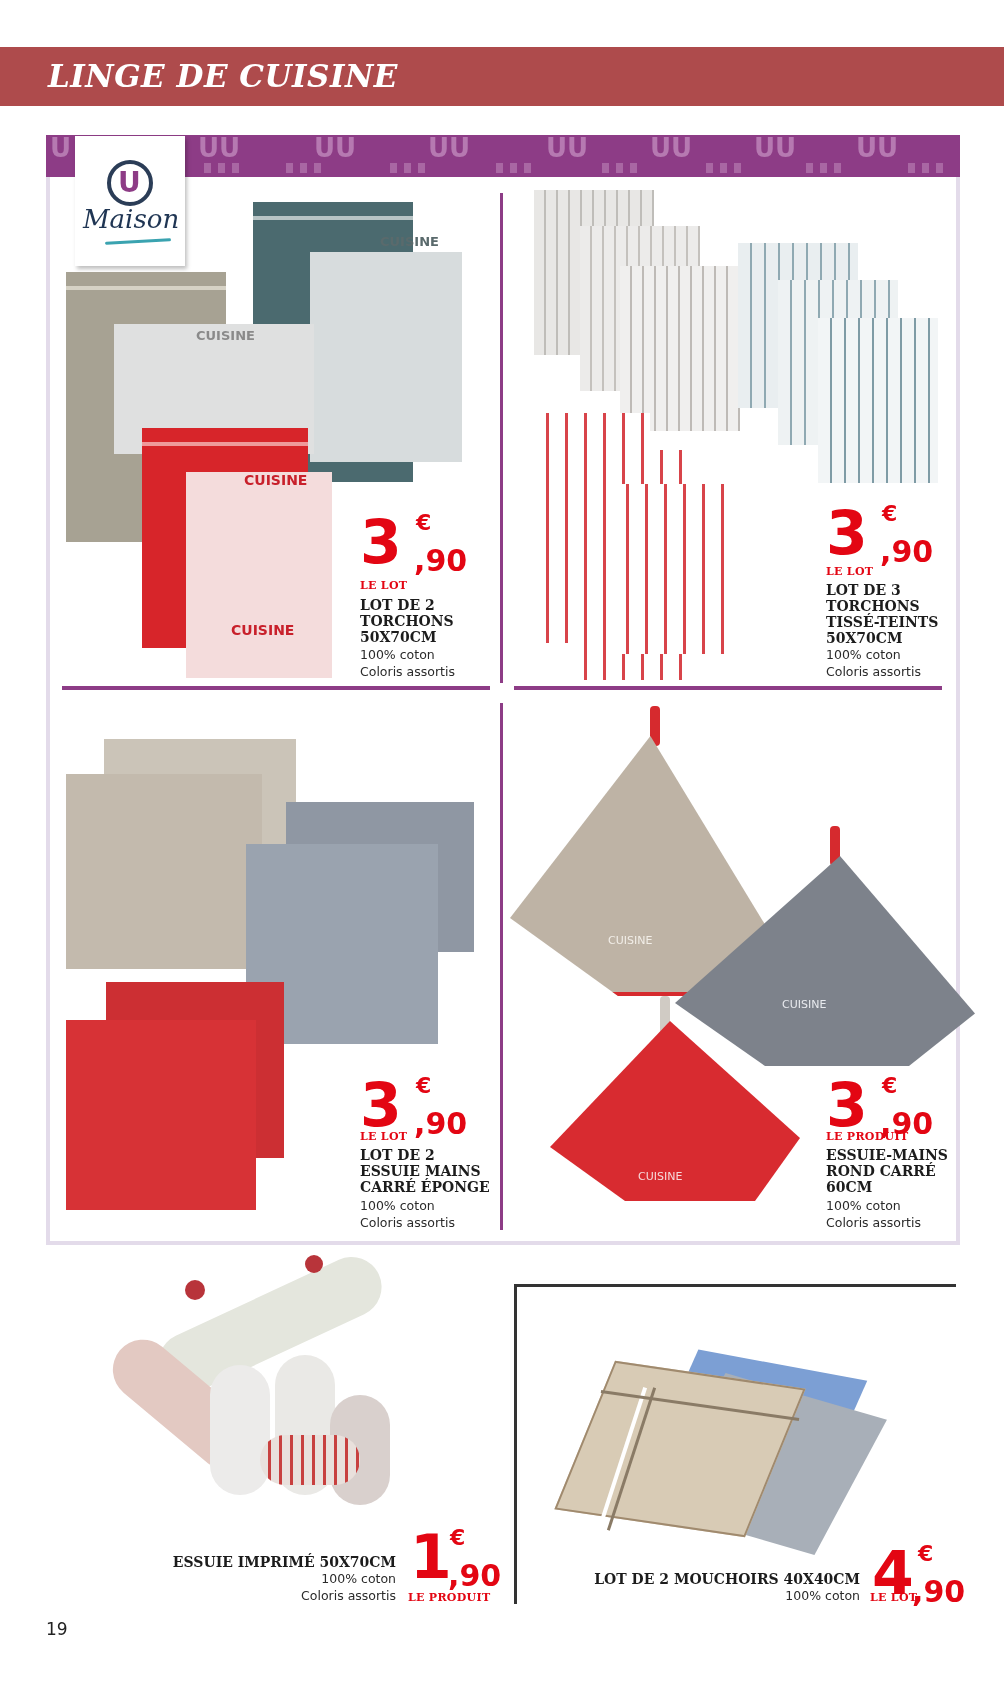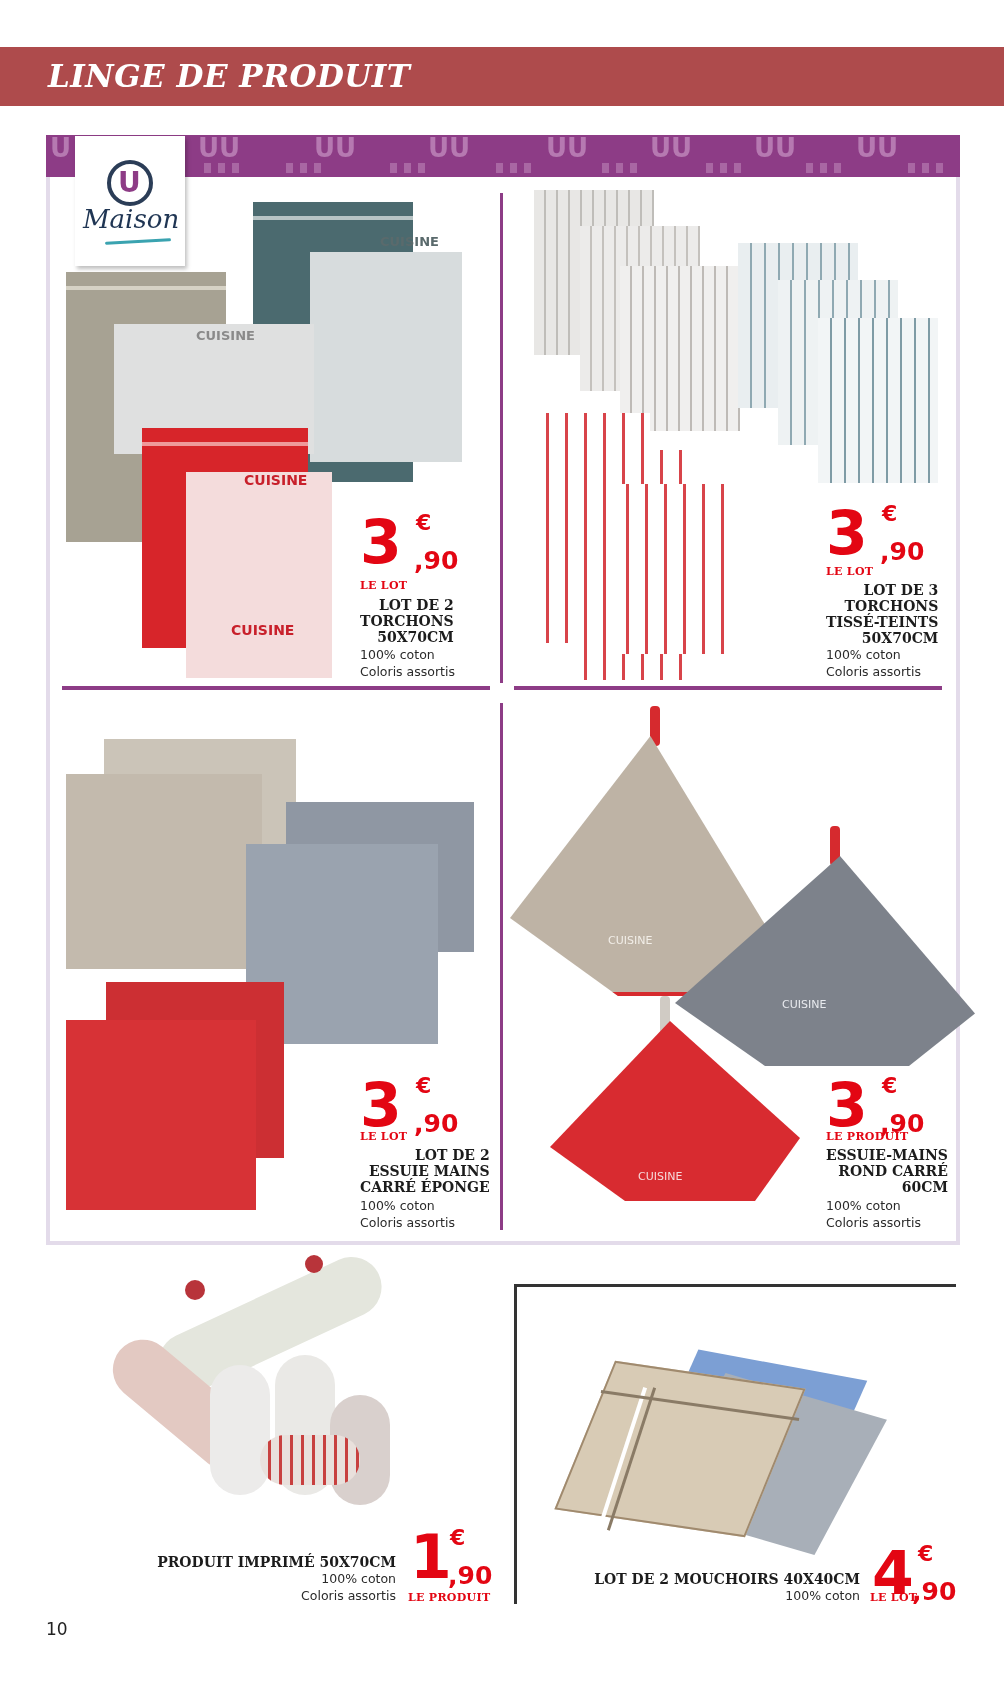--- a/index.html
+++ b/index.html
@@ -19,34 +19,34 @@
   .logo-word { position: absolute; left: 8px; top: 68px; width: 96px; text-align: center; font-family: "DejaVu Serif", serif; font-style: italic; font-size: 26px; color: #1f3553; }
   .logo-swoosh { position: absolute; left: 30px; top: 104px; width: 66px; height: 3px; background: #3aa3b0; border-radius: 2px; transform: rotate(-3deg); }
 
   .vdiv { position: absolute; width: 3px; background: #8d3c86; }
   .hdiv { position: absolute; height: 4px; background: #8d3c86; }
 
   .img { position: absolute; }
   .price { position: absolute; color: #e30613; font-family: "DejaVu Sans", sans-serif; font-weight: bold; }
   .price .int { position: absolute; left: 0; top: 0; font-size: 60px; line-height: 60px; letter-spacing: -2px; }
   .price .cur { position: absolute; font-size: 22px; line-height: 22px; }
-  .price .dec { position: absolute; font-size: 25px; line-height: 25px; }
+  .price .dec { position: absolute; font-size: 30px; line-height: 25px; }
   .unit { position: absolute; color: #e30613; font-family: "DejaVu Serif", serif; font-weight: bold; font-size: 11px; letter-spacing: 0.3px; }
-  .pname { position: absolute; font-family: "DejaVu Serif", serif; font-weight: bold; font-size: 14px; line-height: 16px; color: #1c1c1c; white-space: pre-line; text-align: right; }
+  .pname { position: absolute; font-family: "DejaVu Serif", serif; font-weight: bold; font-size: 14px; line-height: 16px; color: #1c1c1c; white-space: pre-line; }
   .pdesc { position: absolute; font-family: "DejaVu Sans", sans-serif; font-size: 12.5px; line-height: 16px; color: #2a2a2a; }
 
   .page-number { position: absolute; left: 46px; top: 1619px; font-family: "DejaVu Sans", sans-serif; font-size: 17px; color: #222; }
 
   .mouchoir-frame { position: absolute; left: 514px; top: 1284px; width: 442px; height: 320px; border-top: 3px solid #333; border-left: 3px solid #333; }
 </style>
 </head>
 <body>
 
 <div class="header-band"></div>
-<div class="header-title">LINGE DE PRODUIT</div>
+<div class="header-title">LINGE DE CUISINE</div>
 
 <div class="frame"></div>
 <div class="purple-strip">
   <span class="u" style="left:4px">U</span>
   <span class="u" style="left:152px">UU</span>
     <span class="u" style="left:268px">UU</span>
   <span class="u" style="left:382px">UU</span>
     <span class="u" style="left:500px">UU</span>
   <span class="u" style="left:604px">UU</span>
     <span class="u" style="left:708px">UU</span>
@@ -192,21 +192,21 @@
   <div style="position:absolute; left:50px; top:40px; width:240px; height:60px; background:#e4e6dd; border-radius:30px; transform:rotate(-25deg);"></div>
   <div style="position:absolute; left:85px; top:25px; width:20px; height:20px; border-radius:50%; background:#b8343a;"></div>
   <div style="position:absolute; left:205px; top:0px; width:18px; height:18px; border-radius:50%; background:#b8343a;"></div>
   <div style="position:absolute; left:0px; top:120px; width:170px; height:60px; background:#e3c9c2; border-radius:30px; transform:rotate(40deg);"></div>
   <div style="position:absolute; left:110px; top:110px; width:60px; height:130px; background:#ecebea; border-radius:30px;"></div>
   <div style="position:absolute; left:175px; top:100px; width:60px; height:140px; background:#eae9e6; border-radius:30px;"></div>
   <div style="position:absolute; left:230px; top:140px; width:60px; height:110px; background:#d9d0cd; border-radius:30px;"></div>
   <div style="position:absolute; left:160px; top:180px; width:100px; height:50px; background:repeating-linear-gradient(90deg,#e9e0dc 0 8px,#c8403f 8px 11px); border-radius:25px;"></div>
 </div>
 
-<div class="pname" style="left:150px; top:1554px; width:246px; text-align:right;">PRODUIT IMPRIMÉ 50X70CM</div>
+<div class="pname" style="left:150px; top:1554px; width:246px; text-align:right;">ESSUIE IMPRIMÉ 50X70CM</div>
 <div class="pdesc" style="left:246px; top:1571px; width:150px; text-align:right;">100% coton</div>
 <div class="pdesc" style="left:246px; top:1588px; width:150px; text-align:right;">Coloris assortis</div>
 <div class="price" style="left:410px; top:1527px; width:90px; height:60px;">
   <span class="int">1</span>
   <span class="cur" style="left:40px; top:0px;">€</span>
   <span class="dec" style="left:38px; top:36px;">,90</span>
 </div>
 <div class="unit" style="left:408px; top:1591px;">LE PRODUIT</div>
 
 <div class="mouchoir-frame"></div>
@@ -221,13 +221,13 @@
 
 <div class="pname" style="left:580px; top:1571px; width:280px; text-align:right;">LOT DE 2 MOUCHOIRS 40X40CM</div>
 <div class="pdesc" style="left:700px; top:1588px; width:160px; text-align:right;">100% coton</div>
 <div class="price" style="left:872px; top:1543px; width:90px; height:60px;">
   <span class="int">4</span>
   <span class="cur" style="left:46px; top:0px;">€</span>
   <span class="dec" style="left:40px; top:36px;">,90</span>
 </div>
 <div class="unit" style="left:870px; top:1591px;">LE LOT</div>
 
-<div class="page-number">10</div>
+<div class="page-number">19</div>
 
 </body></html>

